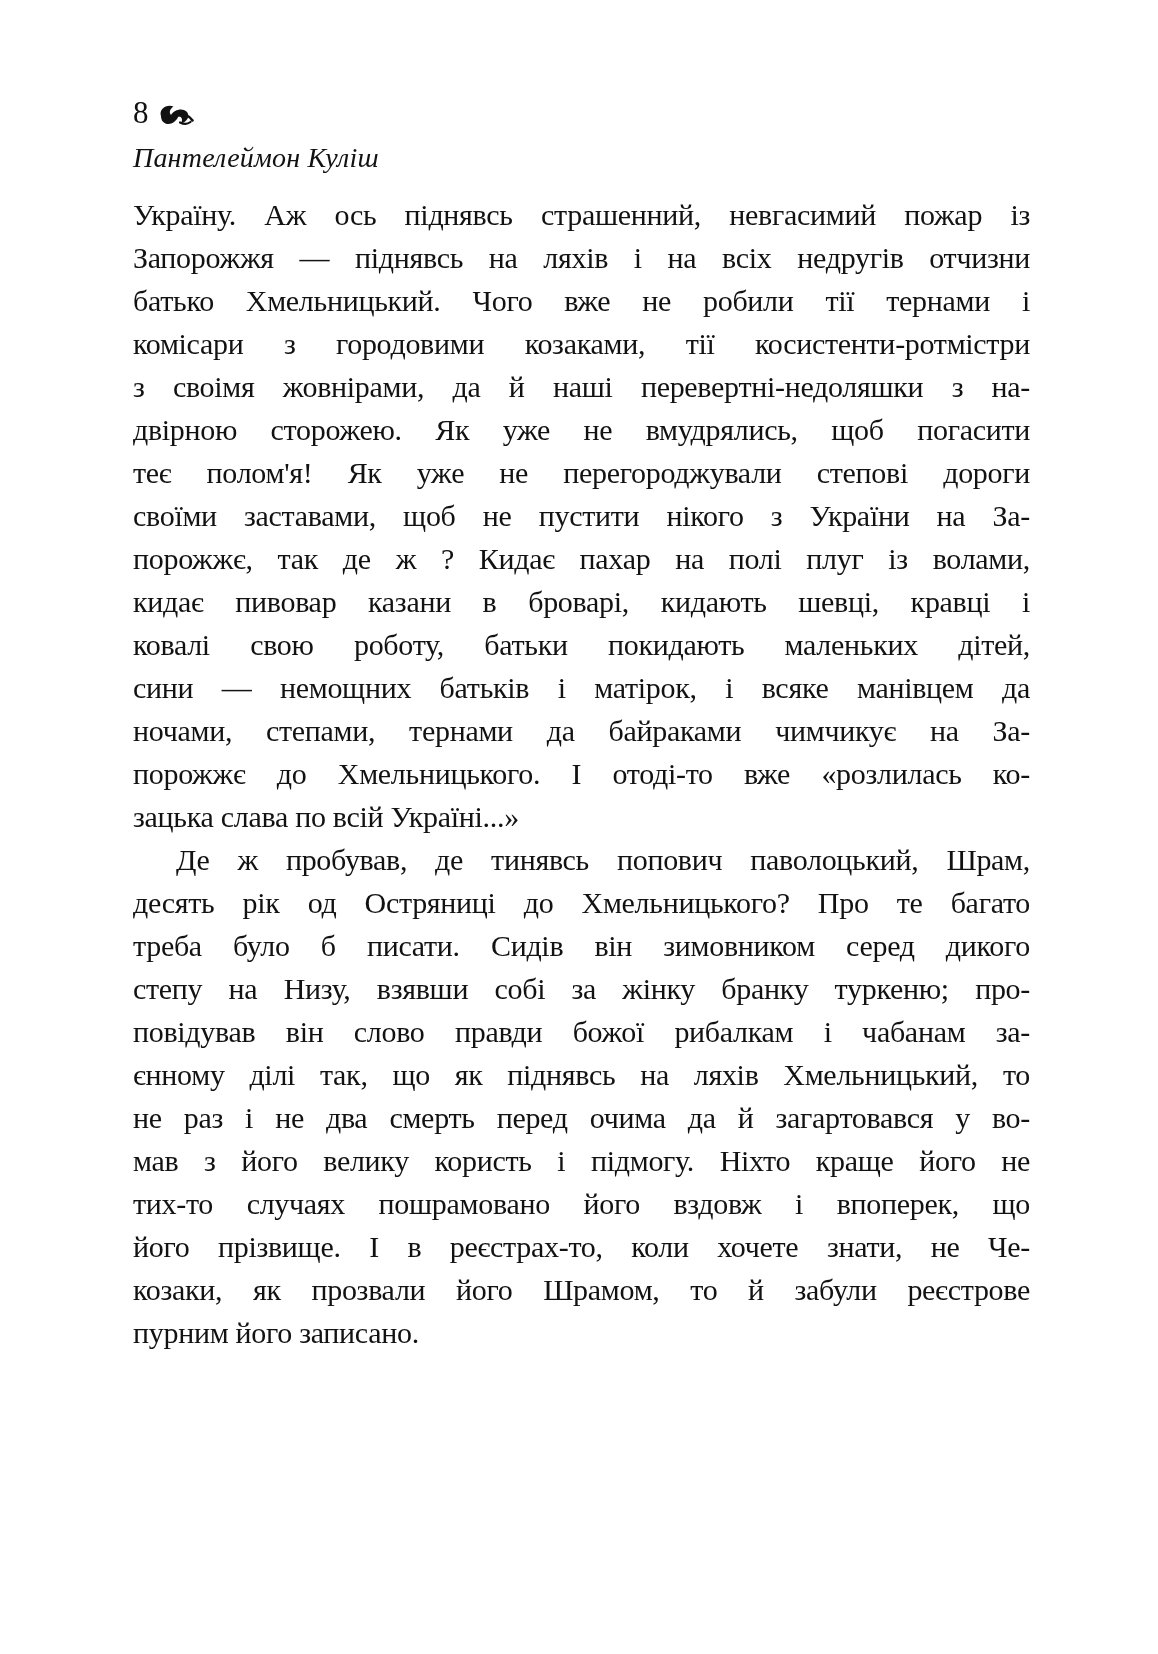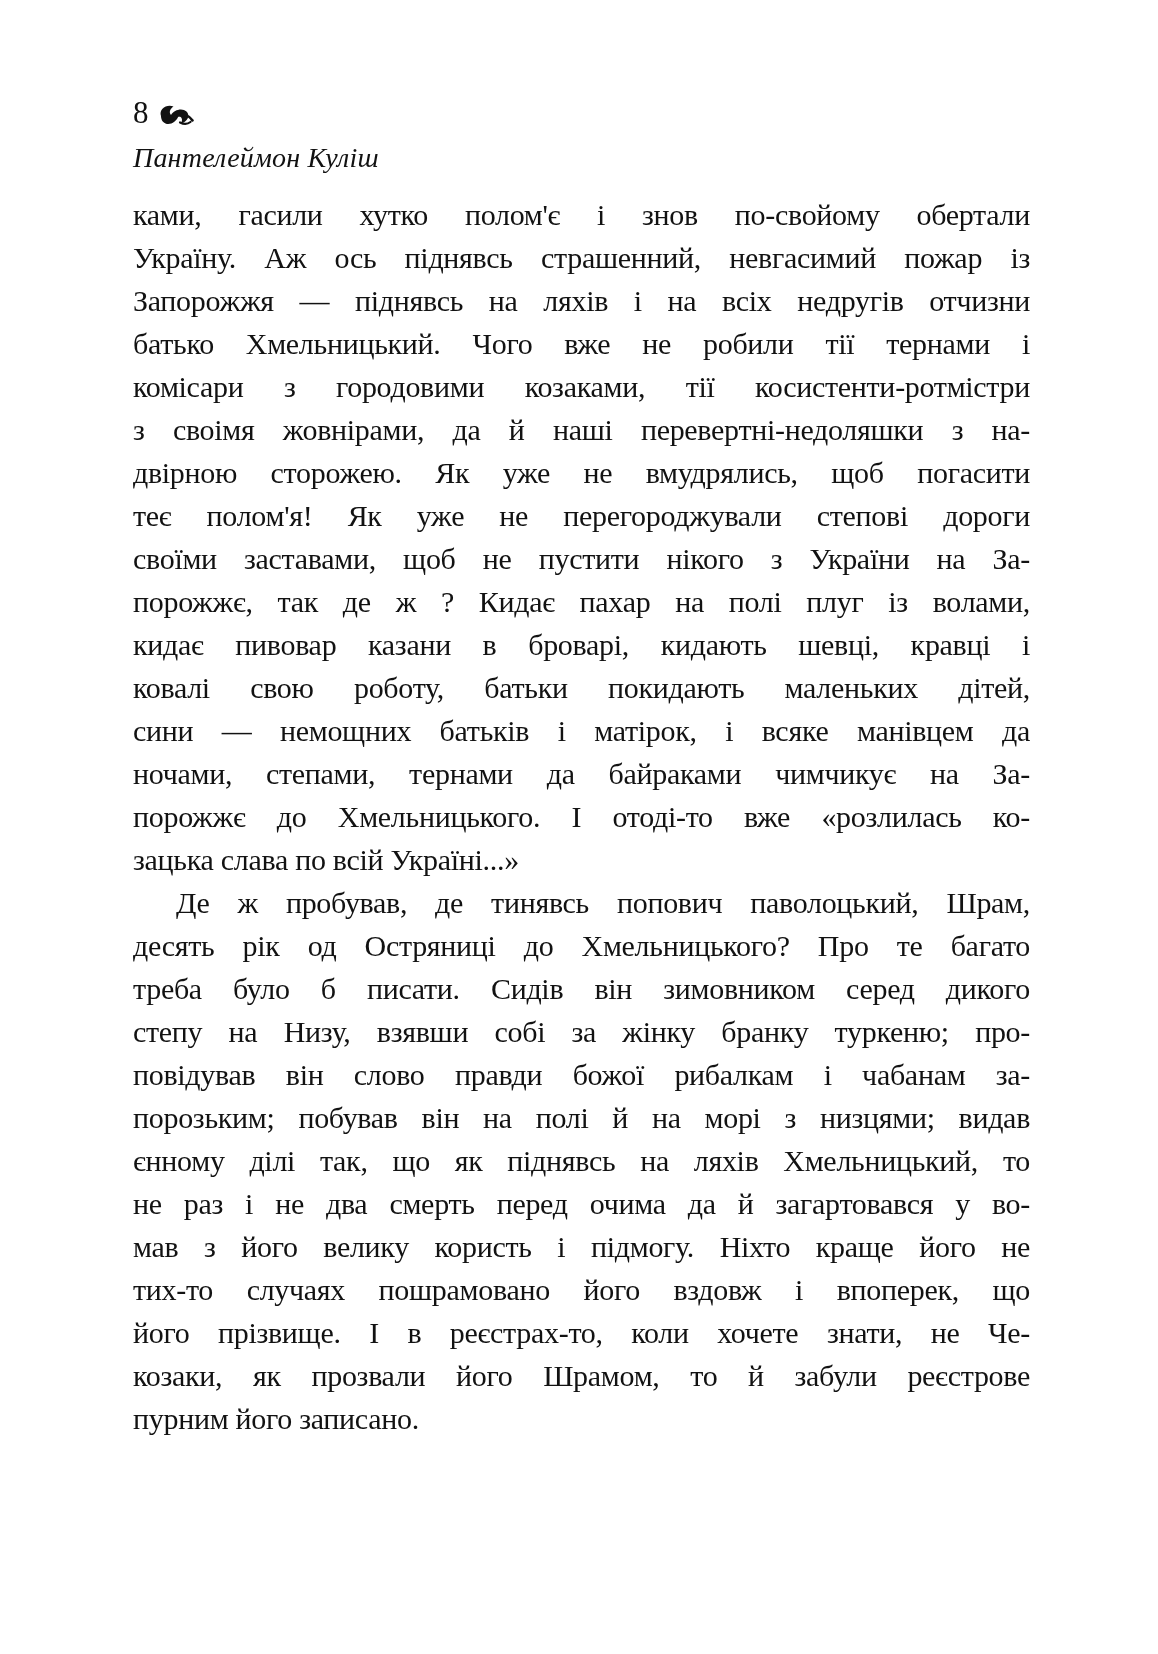--- a/index.html
+++ b/index.html
@@ -82,21 +82,20 @@
           <path d="M20 13.5 C26 11.5 31.5 13.5 34.5 18.5" stroke="#121212" stroke-width="2.6" fill="none" stroke-linecap="round"></path>
           <path d="M22 20.5 C26 22.5 30 22 32.5 20" stroke="#121212" stroke-width="2.2" fill="none" stroke-linecap="round"></path>
         </svg>
       </span>
     </span>
     <div class="running-title">Пантелеймон Куліш</div>
   </header>
 
   <main class="text-body">
       <div class="paragraph">
-        <div class="line">ками, гасили хутко полом'є і знов по-свойому обертали</div>
         <div class="line">Україну. Аж ось піднявсь страшенний, невгасимий пожар із</div>
         <div class="line">Запорожжя — піднявсь на ляхів і на всіх недругів отчизни</div>
         <div class="line">батько Хмельницький. Чого вже не робили тії тернами і</div>
         <div class="line">комісари з городовими козаками, тії косистенти-ротмістри</div>
         <div class="line">з своімя жовнірами, да й наші перевертні-недоляшки з на-</div>
         <div class="line">двірною сторожею. Як уже не вмудрялись, щоб погасити</div>
         <div class="line">теє полом'я! Як уже не перегороджували степові дороги</div>
         <div class="line">своїми заставами, щоб не пустити нікого з України на За-</div>
         <div class="line">порожжє, так де ж ? Кидає пахар на полі плуг із волами,</div>
         <div class="line">кидає пивовар казани в броварі, кидають шевці, кравці і</div>
@@ -105,21 +104,20 @@
         <div class="line">ночами, степами, тернами да байраками чимчикує на За-</div>
         <div class="line">порожжє до Хмельницького. І отоді-то вже «розлилась ко-</div>
         <div class="line last">зацька слава по всій Україні...»</div>
       </div>
       <div class="paragraph">
         <div class="line indent">Де ж пробував, де тинявсь попович паволоцький, Шрам,</div>
         <div class="line">десять рік од Остряниці до Хмельницького? Про те багато</div>
         <div class="line">треба було б писати. Сидів він зимовником серед дикого</div>
         <div class="line">степу на Низу, взявши собі за жінку бранку туркеню; про-</div>
         <div class="line">повідував він слово правди божої рибалкам і чабанам за-</div>
-        <div class="line">порозьким; побував він на полі й на морі з низцями; видав</div>
         <div class="line">єнному ділі так, що як піднявсь на ляхів Хмельницький, то</div>
         <div class="line">не раз і не два смерть перед очима да й загартовався у во-</div>
         <div class="line">мав з його велику користь і підмогу. Ніхто краще його не</div>
         <div class="line">тих-то случаях пошрамовано його вздовж і впоперек, що</div>
         <div class="line">його прізвище. І в реєстрах-то, коли хочете знати, не Че-</div>
         <div class="line">козаки, як прозвали його Шрамом, то й забули реєстрове</div>
         <div class="line last">пурним його записано.</div>
       </div>
     </main>
 </div>

